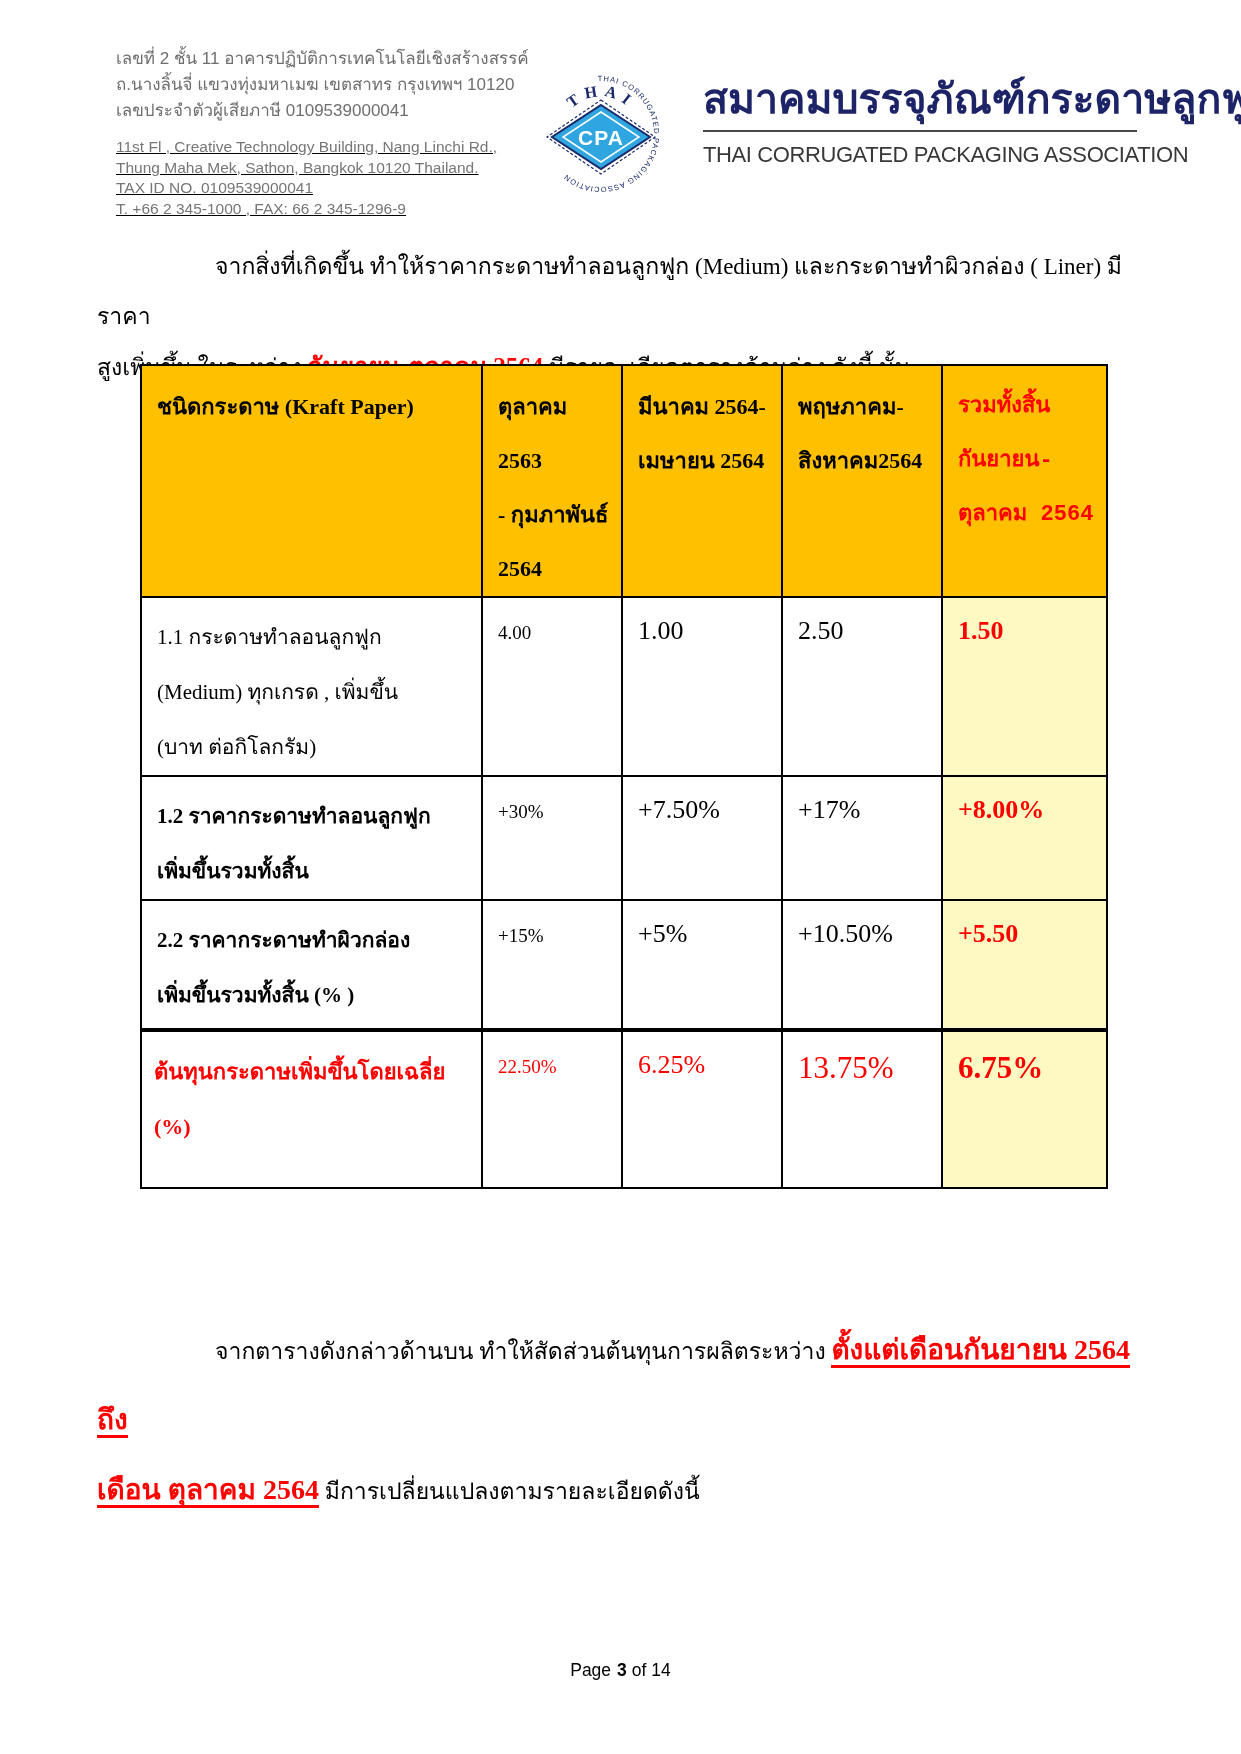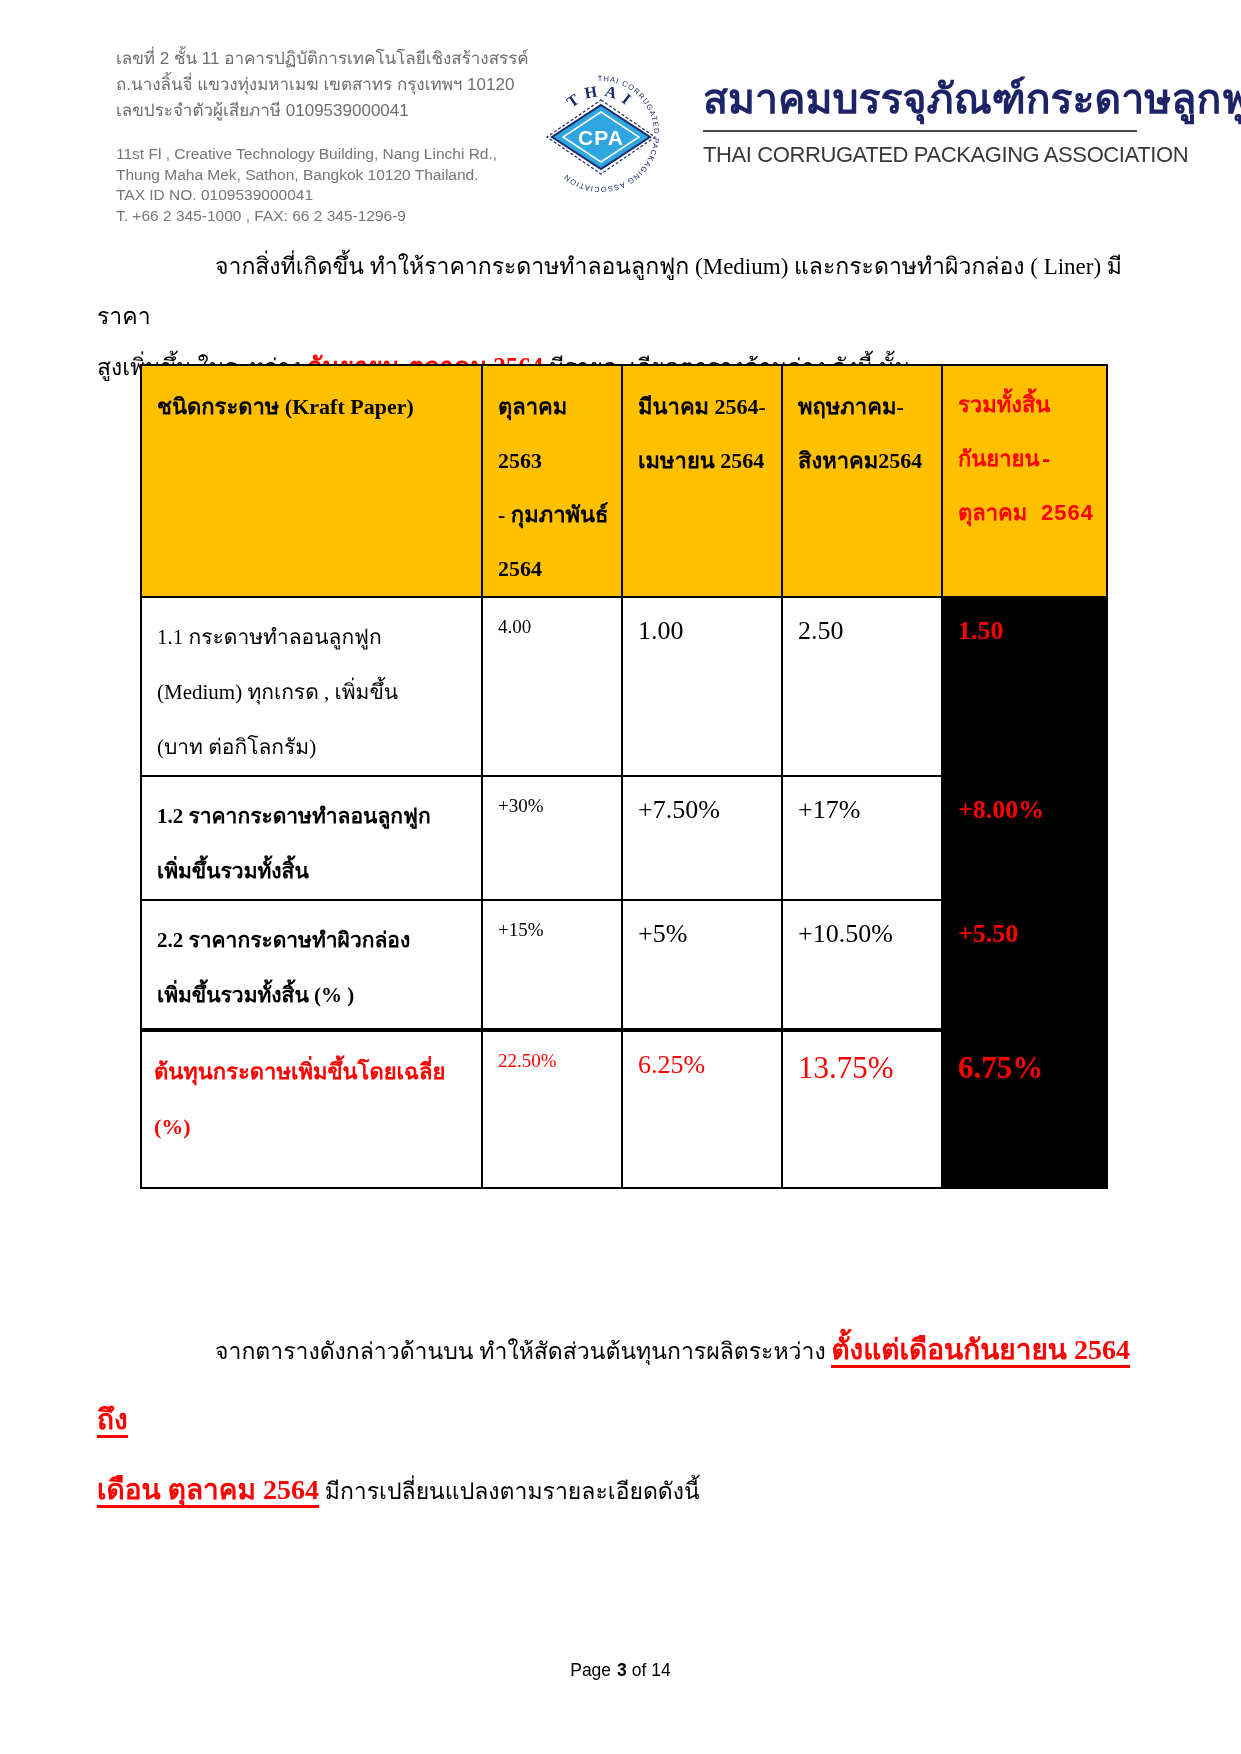--- a/index.html
+++ b/index.html
@@ -11,21 +11,21 @@
     margin: 0 auto;
     background: #ffffff;
     font-family: "Liberation Serif", serif;
     color: #000;
     overflow: hidden;
   }
 
   
   .addr-block { position: absolute; left: 116px; top: 46px; font-family: "Liberation Sans", sans-serif; }
   .addr-thai div { font-size: 17px; line-height: 26px; color: #6e6e6e; }
-  .addr-en { margin-top: 20px; }
+  .addr-en { margin-top: 13px; text-decoration: underline; }
   .addr-en div { font-size: 15.5px; line-height: 20.5px; color: #767676; }
 
   .logo { position: absolute; left: 538px; top: 74px; width: 126px; height: 120px; }
 
   .org-block { position: absolute; left: 703px; top: 72px; width: 436px; }
   .org-thai { font-size: 41px; font-weight: bold; color: #1c2366; line-height: 54px; white-space: nowrap; }
   .org-divider { height: 2px; background: #4a4a4a; margin: 4px 0 10px 0; width: 434px; }
   .org-en { font-family: "Liberation Sans", sans-serif; font-size: 22px; letter-spacing: -0.4px; color: #383838; white-space: nowrap; }
 
   
@@ -62,23 +62,23 @@
     margin-top: 12px;
   }
   .price-table th {
     background: #FFC000;
     font-size: 22px; font-weight: bold; line-height: 54px;
     height: 219px; padding-top: 14px;
   }
   .price-table th.total-col { color: #ff0000; font-family: Liberation Mono, monospace; }
   .price-table td.label { font-size: 21px; line-height: 55px; }
   .price-table tr.bold-label td.label { font-weight: bold; }
-  .price-table td.v-first { font-size: 19px; line-height: 26px; padding-top: 16px; }
+  .price-table td.v-first { font-size: 19px; line-height: 26px; padding-top: 22px; }
   .price-table td.v-big { font-size: 26px; font-weight: normal; padding-top: 18px; }
-  .price-table td.total-col { background: #000000; color: #ff0000; font-weight: bold; font-size: 26px; padding-top: 18px; }
+  .price-table td.total-col { background: #fef9c3; color: #ff0000; font-weight: bold; font-size: 26px; padding-top: 18px; }
   .price-table tr.r1 td { height: 160px; }
   .price-table tr.r2 td { height: 122px; }
   .price-table tr.r3 td { height: 134px; }
   .price-table tr.r4 td { height: 130px; }
   .price-table tr.r5 td { height: 158px; border-top-width: 4px; }
   .price-table tr.r5 td { color: #ff0000; }
   .price-table tr.r5 td.label { font-weight: bold; font-size: 22px; padding-left: 12px; }
   .price-table tr.r5 td.v-may { font-size: 31px; }
   .price-table tr.r5 td.total-col { font-size: 31px; }
 

